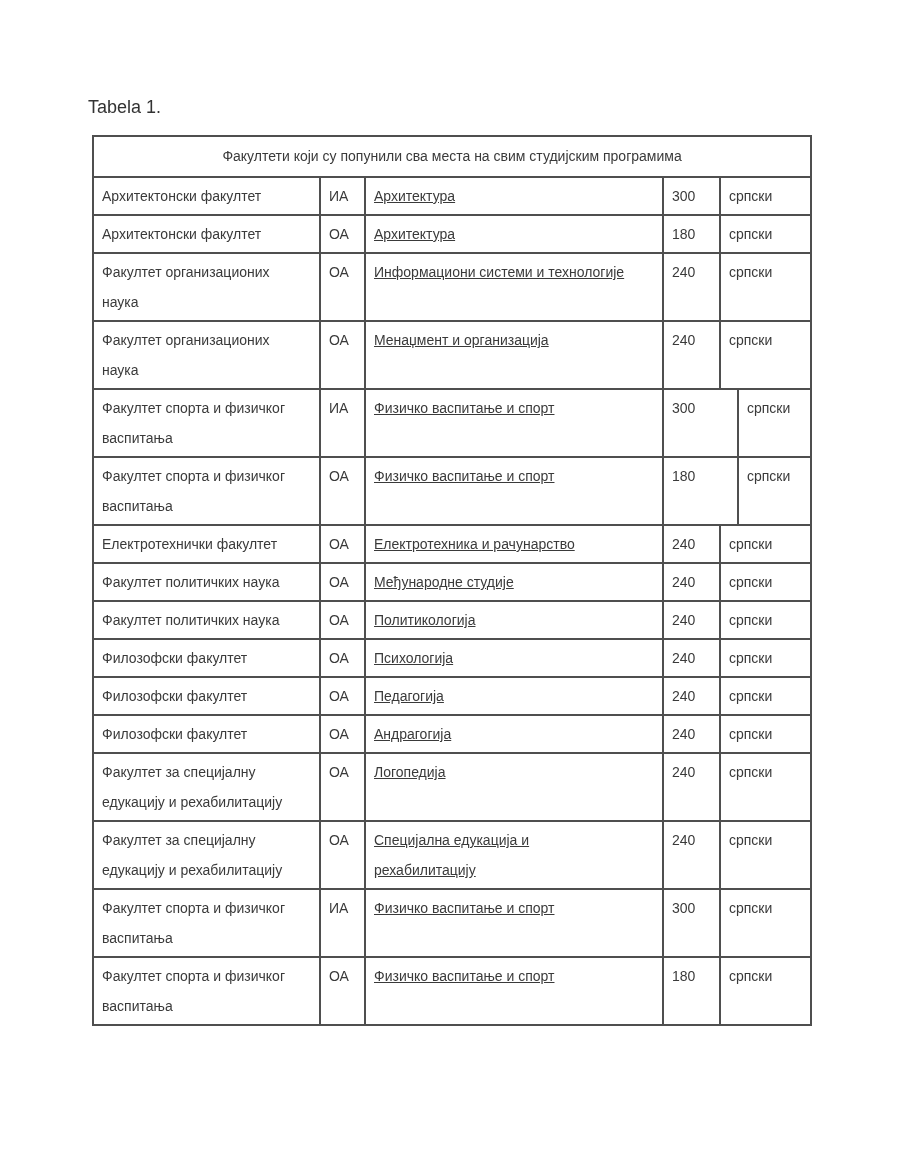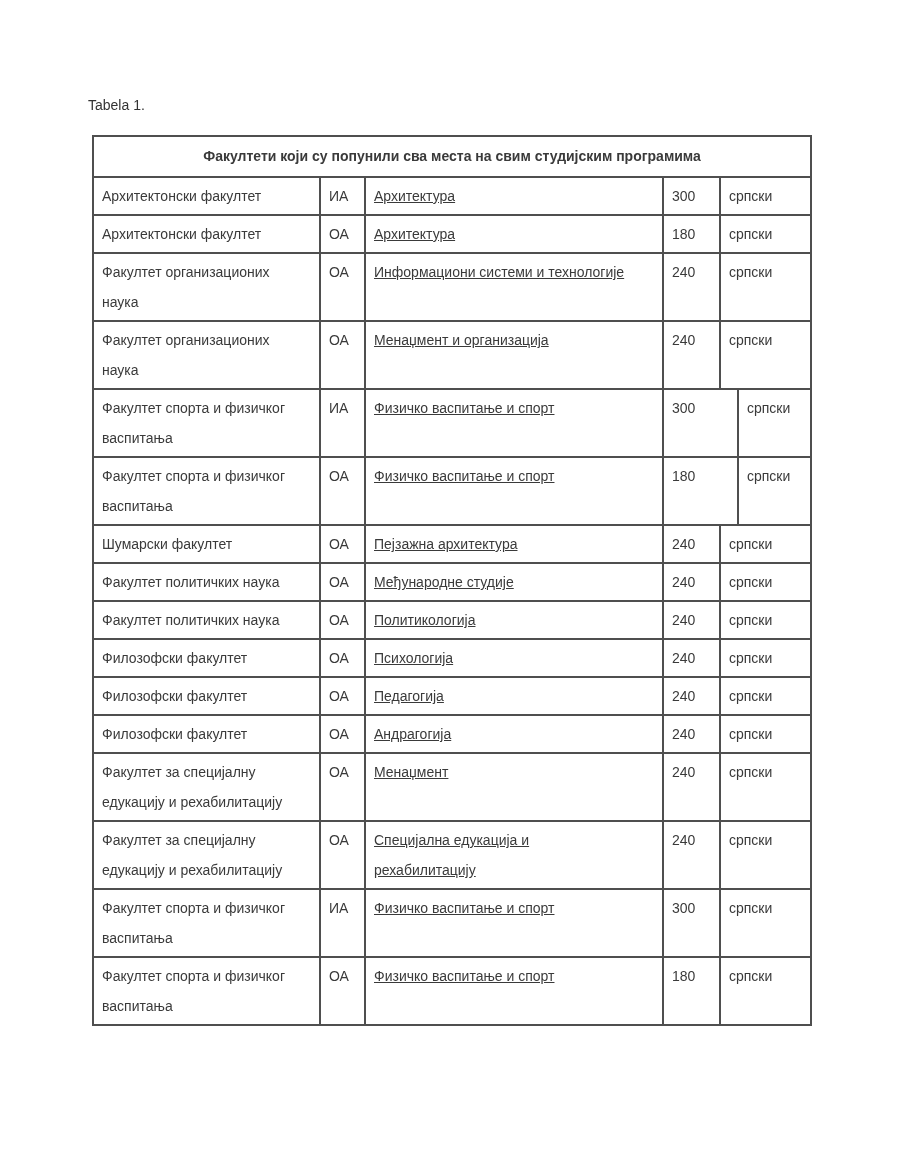--- a/index.html
+++ b/index.html
@@ -11,21 +11,21 @@
     height: 1161px;
     background: #ffffff;
     position: relative;
     font-family: "Liberation Sans", "DejaVu Sans", sans-serif;
     color: #3a3a3a;
   }
   .page-title {
     position: absolute;
     left: 88px;
     top: 97px;
-    font-size: 14px;
+    font-size: 18px;
     color: #333333;
   }
   table.fac-table {
     position: absolute;
     left: 92px;
     top: 135px;
     border-collapse: collapse;
     table-layout: fixed;
     width: 718px;
     font-size: 14px;
@@ -36,21 +36,21 @@
     padding: 3px 8px;
     vertical-align: top;
     line-height: 30px;
     white-space: pre-line;
     overflow: hidden;
     font-weight: 400;
     text-align: left;
   }
   table.fac-table th.table-header {
     text-align: center;
-    font-weight: 700;
+    font-weight: 400;
     height: 33px;
     line-height: 33px;
     white-space: normal;
   }
   table.fac-table tr.row-normal { height: 37px; }
   table.fac-table tr.tall { height: 59px; }
   td.c-type { padding-left: 7px; }
   td.c-program { padding-left: 12px; text-decoration: underline; }
 </style>
 </head>
@@ -115,23 +115,23 @@
   </tr>
         <tr class="tall">
     <td class="c-faculty">Факултет спорта и физичког
 васпитања</td>
     <td class="c-type">ОА</td>
     <td class="c-program">Физичко васпитање и спорт</td>
     <td class="c-espb" colspan="2">180</td>
     <td class="c-lang" colspan="1">српски</td>
   </tr>
         <tr class="row-normal">
-    <td class="c-faculty">Шумарски факултет</td>
-    <td class="c-type">ОА</td>
-    <td class="c-program">Пејзажна архитектура</td>
+    <td class="c-faculty">Електротехнички факултет</td>
+    <td class="c-type">ОА</td>
+    <td class="c-program">Електротехника и рачунарство</td>
     <td class="c-espb" colspan="1">240</td>
     <td class="c-lang" colspan="2">српски</td>
   </tr>
         <tr class="row-normal">
     <td class="c-faculty">Факултет политичких наука</td>
     <td class="c-type">ОА</td>
     <td class="c-program">Међународне студије</td>
     <td class="c-espb" colspan="1">240</td>
     <td class="c-lang" colspan="2">српски</td>
   </tr>
@@ -160,21 +160,21 @@
     <td class="c-faculty">Филозофски факултет</td>
     <td class="c-type">ОА</td>
     <td class="c-program">Андрагогија</td>
     <td class="c-espb" colspan="1">240</td>
     <td class="c-lang" colspan="2">српски</td>
   </tr>
         <tr class="tall">
     <td class="c-faculty">Факултет за специјалну
 едукацију и рехабилитацију</td>
     <td class="c-type">ОА</td>
-    <td class="c-program">Менаџмент</td>
+    <td class="c-program">Логопедија</td>
     <td class="c-espb" colspan="1">240</td>
     <td class="c-lang" colspan="2">српски</td>
   </tr>
         <tr class="tall">
     <td class="c-faculty">Факултет за специјалну
 едукацију и рехабилитацију</td>
     <td class="c-type">ОА</td>
     <td class="c-program">Специјална едукација и
 рехабилитацију</td>
     <td class="c-espb" colspan="1">240</td>

